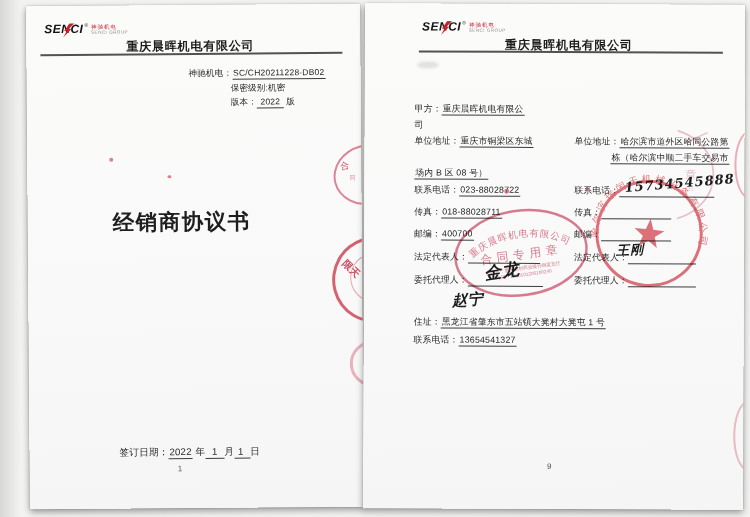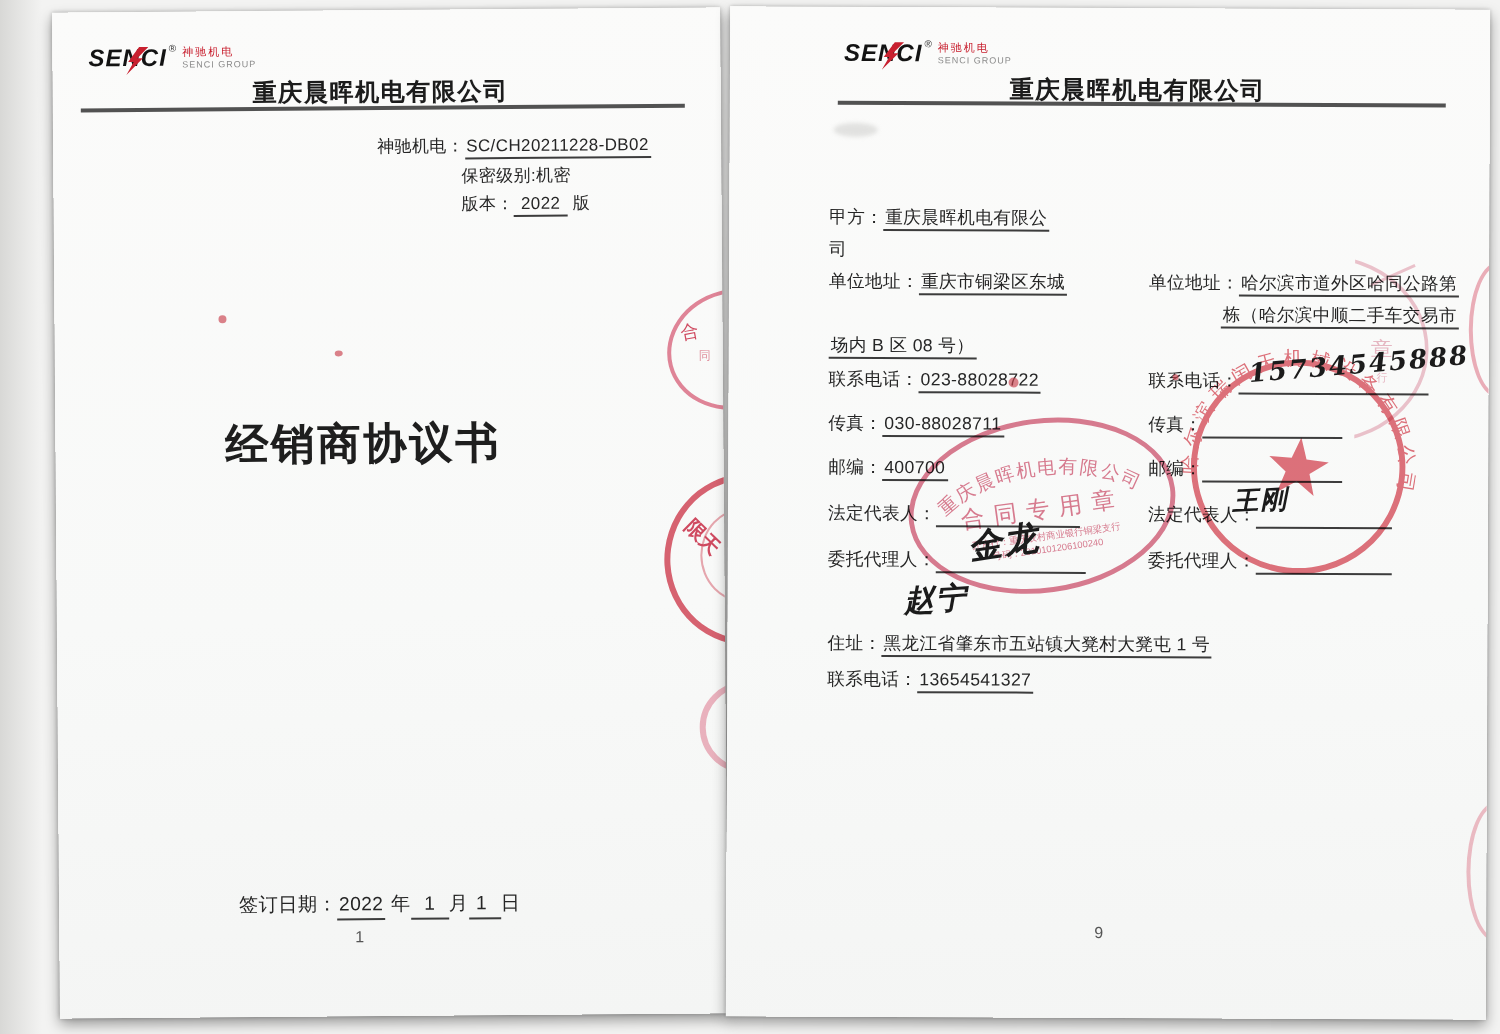--- a/index.html
+++ b/index.html
@@ -102,21 +102,21 @@
     </div>
     <div class="company" style="left:140px;top:33px">重庆晨晖机电有限公司</div>
     <div class="hdr-rule" style="left:54px;top:47px;width:304px"></div>
     <div class="smudge" style="left:52px;top:58px;width:22px;height:7px"></div>
 
     <div class="row" style="left:50px;top:100px"><span>甲方：</span><span class="u">重庆晨晖机电有限公</span></div>
     <div class="row" style="left:50px;top:116px">司</div>
     <div class="row" style="left:50px;top:132px"><span>单位地址：</span><span class="u">重庆市铜梁区东城</span></div>
     <div class="row" style="left:50px;top:164px"><span class="u">场内 B 区 08 号）</span></div>
     <div class="row" style="left:50px;top:181px"><span>联系电话：</span><span class="u">023-88028722</span></div>
-    <div class="row" style="left:50px;top:203px"><span>传真：</span><span class="u">030-88028711</span></div>
+    <div class="row" style="left:50px;top:203px"><span>传真：</span><span class="u">018-88028711</span></div>
     <div class="row" style="left:50px;top:225px"><span>邮编：</span><span class="u">400700</span></div>
     <div class="row" style="left:50px;top:248px"><span>法定代表人：</span><span class="bl" style="width:72px"></span></div>
     <div class="row" style="left:50px;top:271px"><span>委托代理人：</span><span class="bl" style="width:75px"></span></div>
 
     <div class="row" style="left:210px;top:132px"><span>单位地址：</span><span class="u">哈尔滨市道外区哈同公路第</span></div>
     <div class="row" style="left:246px;top:148px"><span class="u">栋（哈尔滨中顺二手车交易市</span></div>
     <div class="row" style="left:210px;top:181px"><span>联系电话：</span><span class="bl" style="width:95px"></span></div>
     <div class="row" style="left:210px;top:203px"><span>传真：</span><span class="bl" style="width:70px"></span></div>
     <div class="row" style="left:210px;top:225px"><span>邮编：</span><span class="bl" style="width:70px"></span></div>
     <div class="row" style="left:210px;top:248px"><span>法定代表人：</span><span class="bl" style="width:68px"></span></div>

